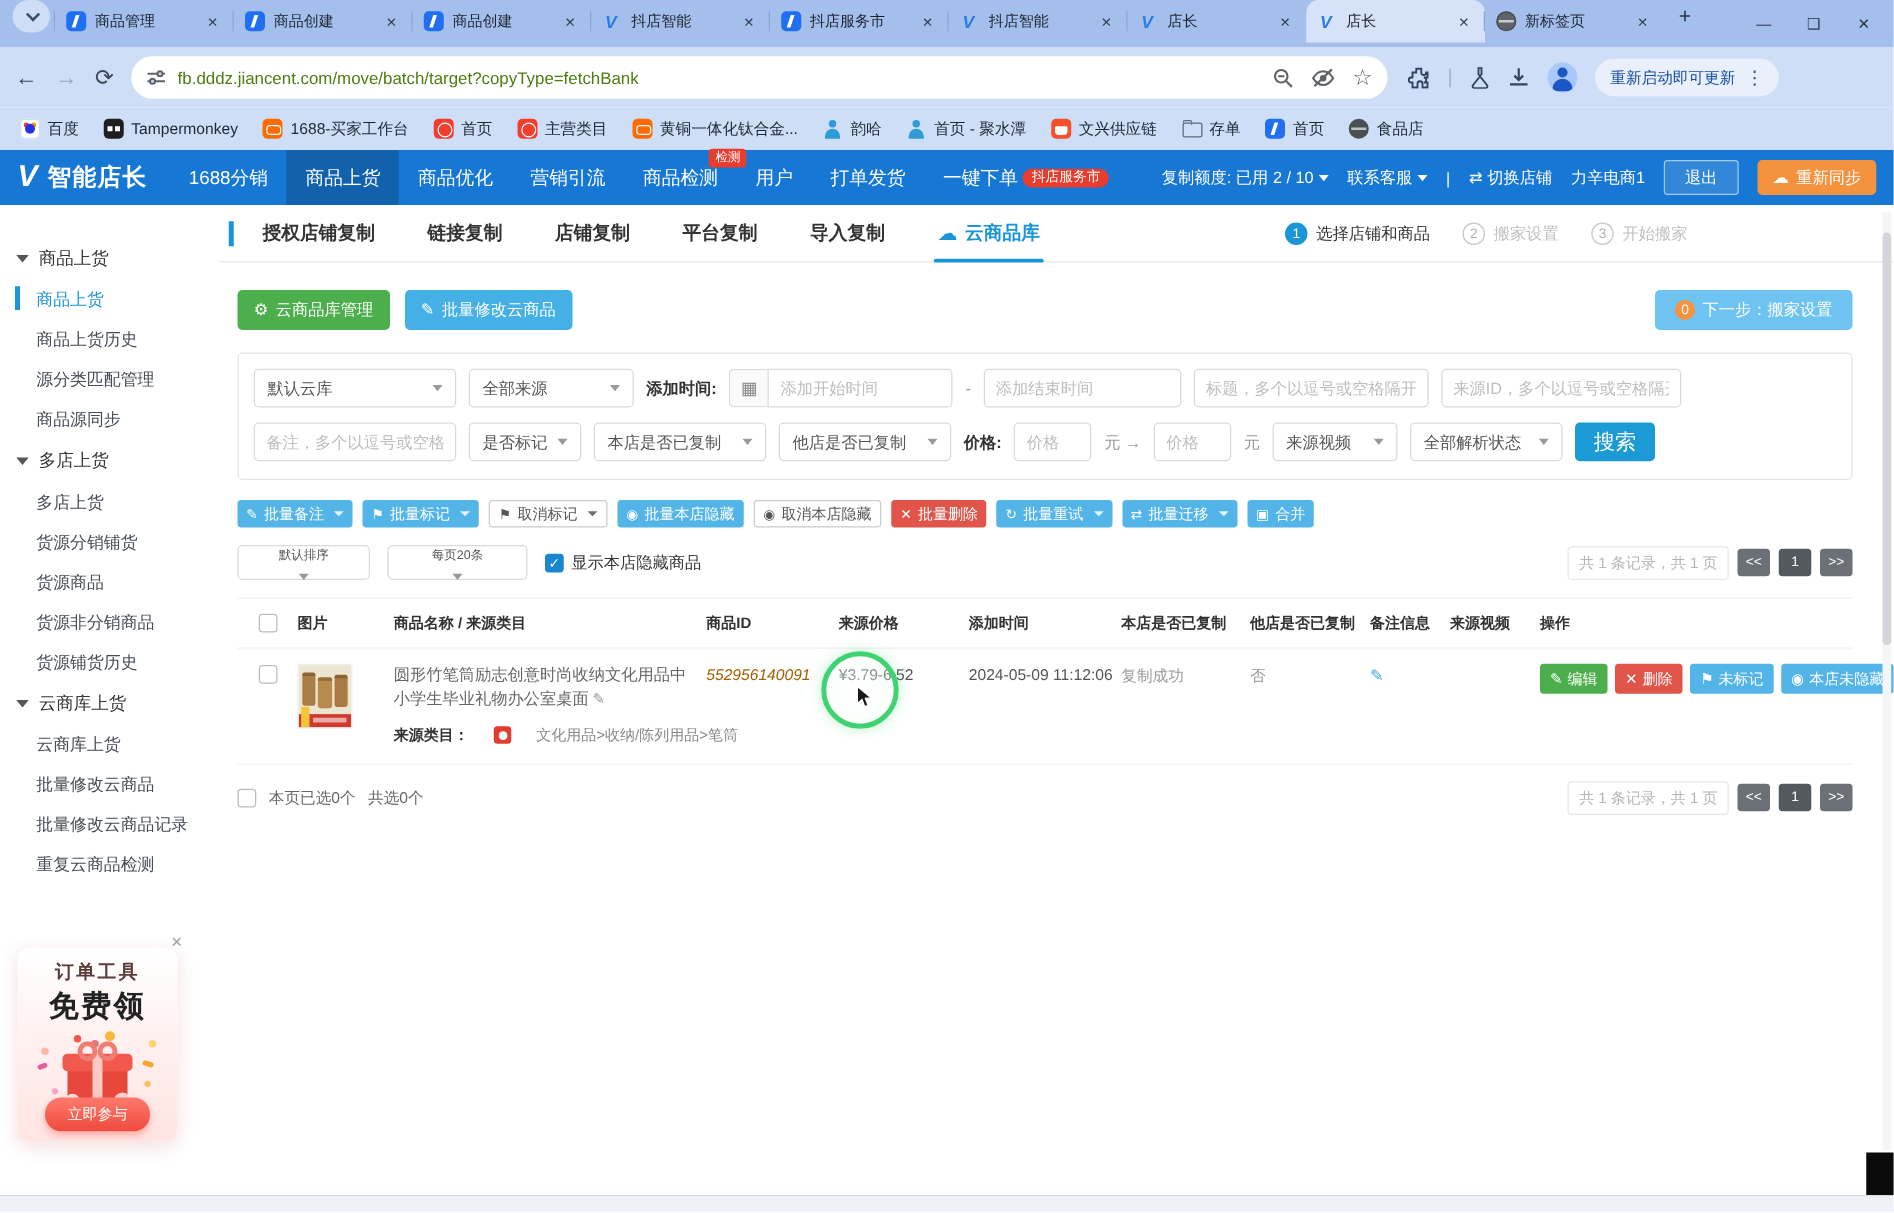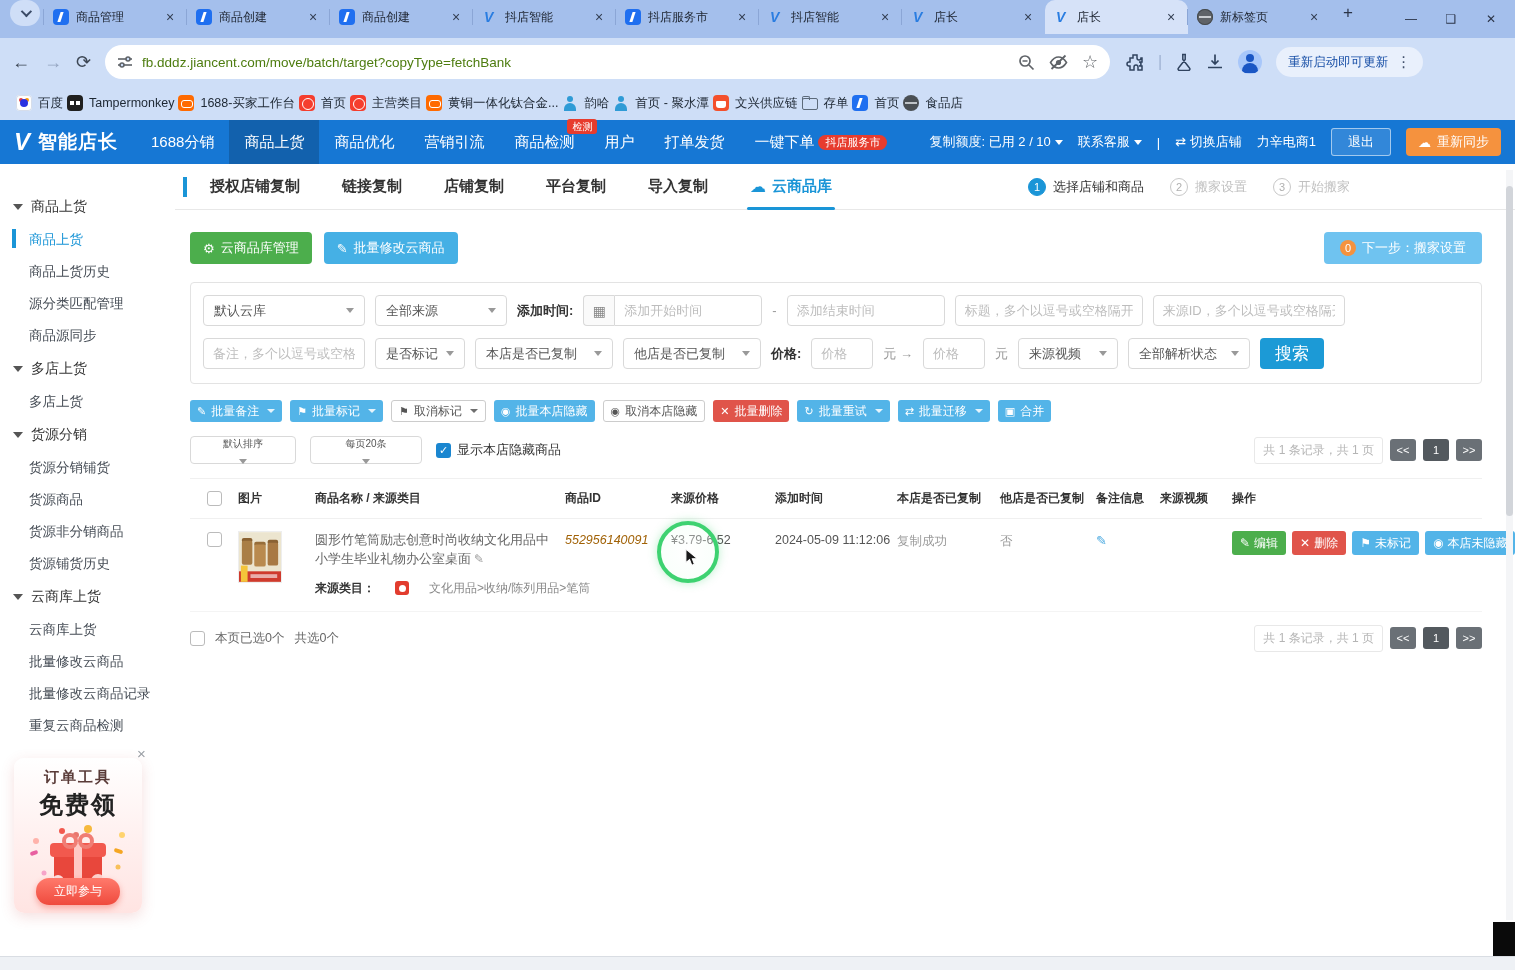--- a/index.html
+++ b/index.html
@@ -33,21 +33,21 @@
   .url-text { font-size:13.5px; color:#4d7c0f; flex:1; white-space:nowrap; overflow:hidden; }
   .pill-icons { display:flex; gap:14px; align-items:center; }
   .tb-right { display:flex; align-items:center; gap:14px; margin-left:2px; }
   .avatar { width:24px; height:24px; border-radius:50%; background:#a8c7fa; position:relative; overflow:hidden; }
   .avatar::before { content:""; position:absolute; left:8px; top:4px; width:8px; height:8px; border-radius:50%; background:#1a56c4; }
   .avatar::after { content:""; position:absolute; left:4px; top:13px; width:16px; height:10px; border-radius:8px 8px 0 0; background:#1a56c4; }
   .update-pill { background:#e9f0fc; border-radius:15px; height:30px; display:flex; align-items:center; gap:8px; padding:0 12px; }
   .update-pill b { color:#174ea6; font-size:12.5px; font-weight:normal; white-space:nowrap; }
   .dots3 { color:#41506b; font-size:15px; }
 
-  .bookmarks { position:absolute; left:0; top:86px; width:1515px; height:34px; background:#cedef7; display:flex; align-items:center; gap:4px; padding:0 16px; }
+  .bookmarks { position:absolute; left:0; top:86px; width:1515px; height:34px; background:#cedef7; display:flex; align-items:center; gap:20px; padding:0 16px; }
   .bm { display:flex; align-items:center; gap:6px; font-size:12.5px; color:#1d2733; white-space:nowrap; }
   .bi { width:16px; height:16px; border-radius:4px; position:relative; flex:none; }
   .bi.baidu { background:#fff; box-shadow:inset 0 0 0 1px #d6ddea; }
   .bi.baidu::after { content:""; position:absolute; left:4px; top:4px; width:8px; height:8px; border-radius:50%; background:#2932e1; box-shadow:-3px -3px 0 -2px #e4393c, 3px -3px 0 -2px #f90; }
   .bi.tampermonkey { background:#1f1f1f; }
   .bi.tampermonkey::after { content:""; position:absolute; left:3px; top:6px; width:4px; height:4px; background:#fff; box-shadow:6px 0 #fff; }
   .bi.i1688 { background:#ff6a00; }
   .bi.i1688::after { content:""; position:absolute; left:3px; top:5px; width:10px; height:6px; border:1px solid #fff; border-radius:3px; }
   .bi.i88 { background:#f53d2d; }
   .bi.i88::after { content:""; position:absolute; left:3px; top:3px; width:10px; height:10px; border:1px solid #fff; border-radius:50%; }
@@ -392,24 +392,20 @@
     </div>
   <div class="sitem active">商品上货</div>
   <div class="sitem">商品上货历史</div>
   <div class="sitem">源分类匹配管理</div>
   <div class="sitem">商品源同步</div>
   <div class="sgroup">
       <span class="tri"></span>
       <span>多店上货</span>
     </div>
   <div class="sitem">多店上货</div>
-  <div class="sgroup">
-      <span class="tri"></span>
-      <span>货源分销</span>
-    </div>
   <div class="sitem">货源分销铺货</div>
   <div class="sitem">货源商品</div>
   <div class="sitem">货源非分销商品</div>
   <div class="sitem">货源铺货历史</div>
   <div class="sgroup">
       <span class="tri"></span>
       <span>云商库上货</span>
     </div>
   <div class="sitem">云商库上货</div>
   <div class="sitem">批量修改云商品</div>

